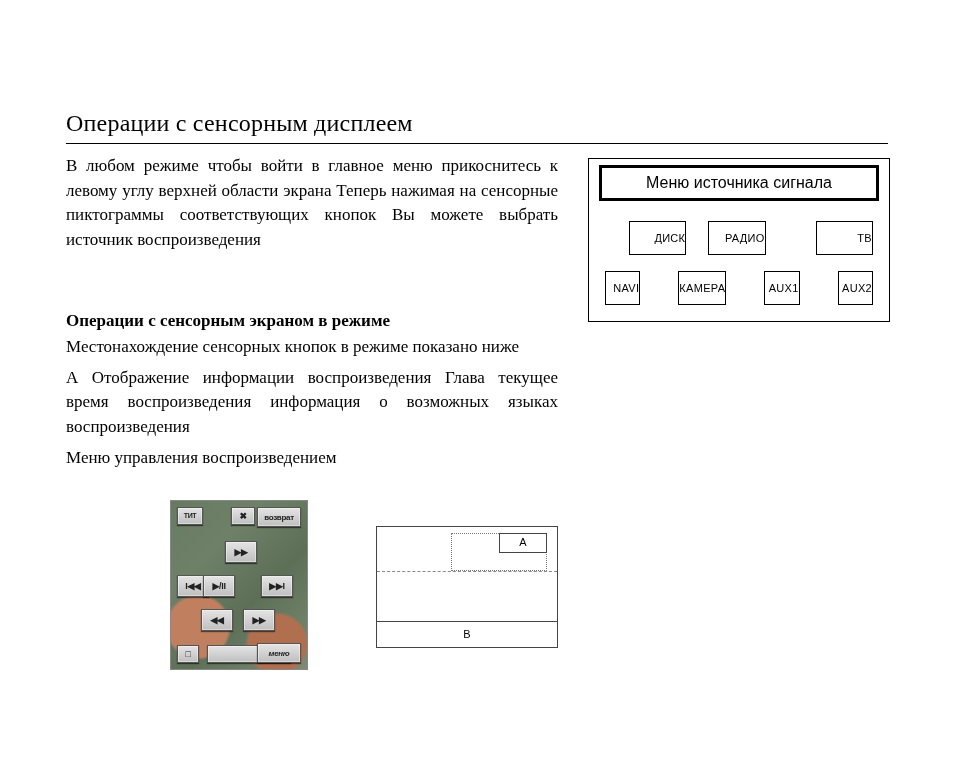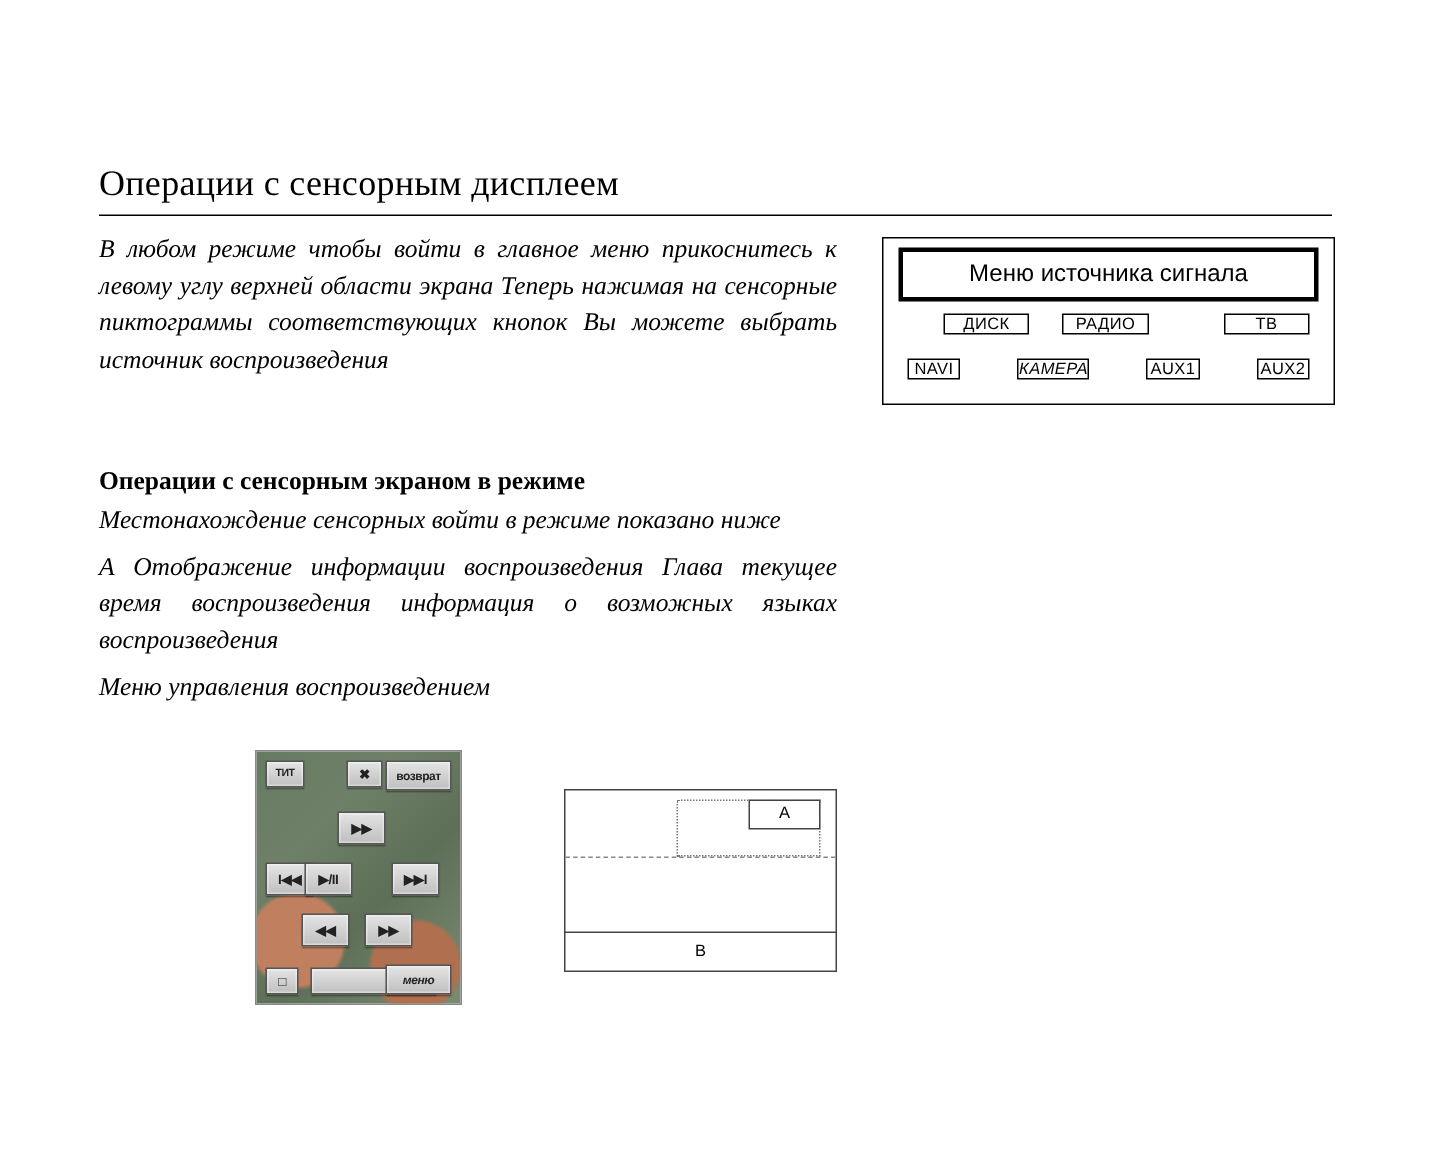--- a/index.html
+++ b/index.html
@@ -29,62 +29,62 @@
     display: flex;
     align-items: flex-start;
     gap: 30px;
   }
   .left {
     flex: 1;
     font-size: 17px;
     line-height: 1.45;
     text-align: justify;
   }
-  .left p { margin: 0 0 6px 0; font-style: italic; }
+  .left p { margin: 0 0 6px 0; }
   .subhead {
     font-weight: bold;
     margin-top: 56px;
     margin-bottom: 2px;
   }
   .indent { margin-left: 28px; }
 
   
   .menu-box {
     width: 300px;
     border: 1px solid #000;
     margin-top: 4px;
     font-family: Arial, Helvetica, sans-serif;
   }
   .menu-title {
     border: 3px solid #000;
-    margin: 6px 10px 8px 10px;
+    margin: 6px 10px 20px 10px;
     padding: 6px 11px;
     text-align: center;
     font-size: 16px;
   }
   .menu-rows {
     padding: 0 16px 16px 16px;
   }
   .menu-row {
     display: flex;
     gap: 12px;
     margin-bottom: 16px;
     justify-content: flex-start;
   }
   .menu-row.last { margin-bottom: 0; justify-content: space-between; gap: 38px; }
   .mbtn {
     border: 1px solid #000;
-    padding: 0 0;
+    padding: 10px 0;
     font-size: 11px;
-    text-align: center;
+    text-align: right;
     width: 56px;
     letter-spacing: 0.3px;
     white-space: nowrap;
   }
-  .mbtn.wide { width: 52px; font-style: italic; }
+  .mbtn.wide { width: 52px; }
   .row1 { gap: 22px; padding-left: 24px; }
   .row1 .mbtn:nth-child(3){ margin-left: 28px; }
 
   
   .illus-row {
     display: flex;
     align-items: flex-start;
     gap: 68px;
     margin-top: 30px;
     margin-left: 104px;
@@ -179,21 +179,21 @@
 
 <div class="page">
   <h1 class="title">Операции с сенсорным дисплеем</h1>
   <hr class="rule">
 
   <div class="cols">
     <div class="left">
       <p>В любом режиме чтобы войти в главное меню прикоснитесь к левому углу верхней области экрана Теперь нажимая на сенсорные пиктограммы соответствующих кнопок Вы можете выбрать источник воспроизведения</p>
 
       <div class="subhead">Операции с сенсорным экраном в режиме</div>
-      <p>Местонахождение сенсорных войти в режиме показано ниже</p>
+      <p>Местонахождение сенсорных кнопок в режиме показано ниже</p>
       <p>А Отображение информации воспроизведения Глава текущее время воспроизведения информация о возможных языках воспроизведения</p>
       <p class="indent">Меню управления воспроизведением</p>
 
       <div class="illus-row">
 
         <div class="panel">
           <div class="pbtn r1a">ТИТ</div>
           <div class="pbtn r1b">✖</div>
           <div class="pbtn pbtn-lg r1c">возврат</div>
 

